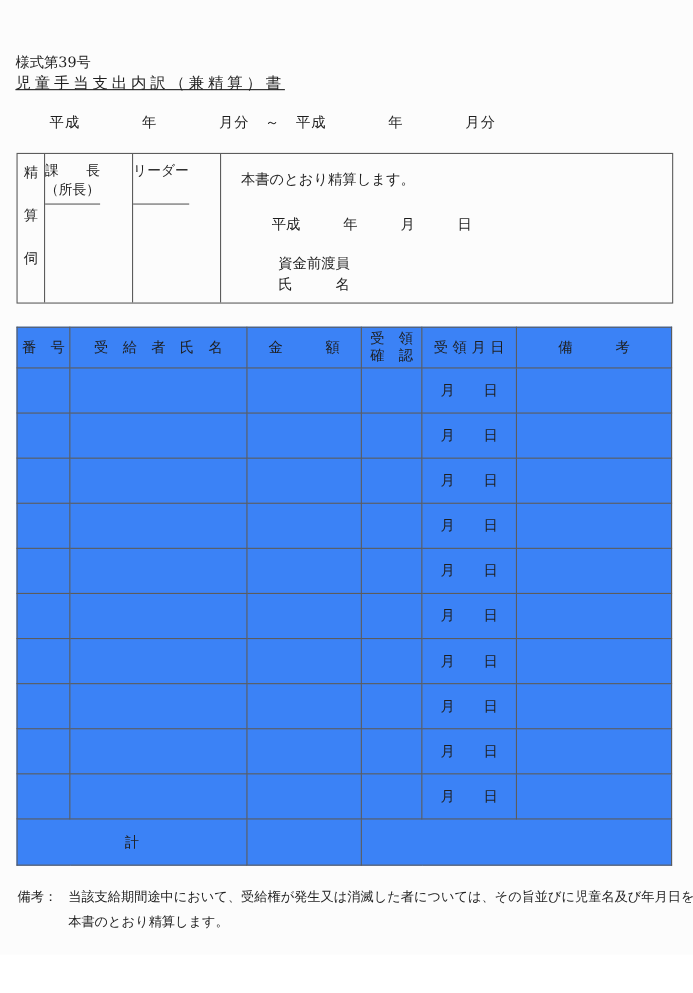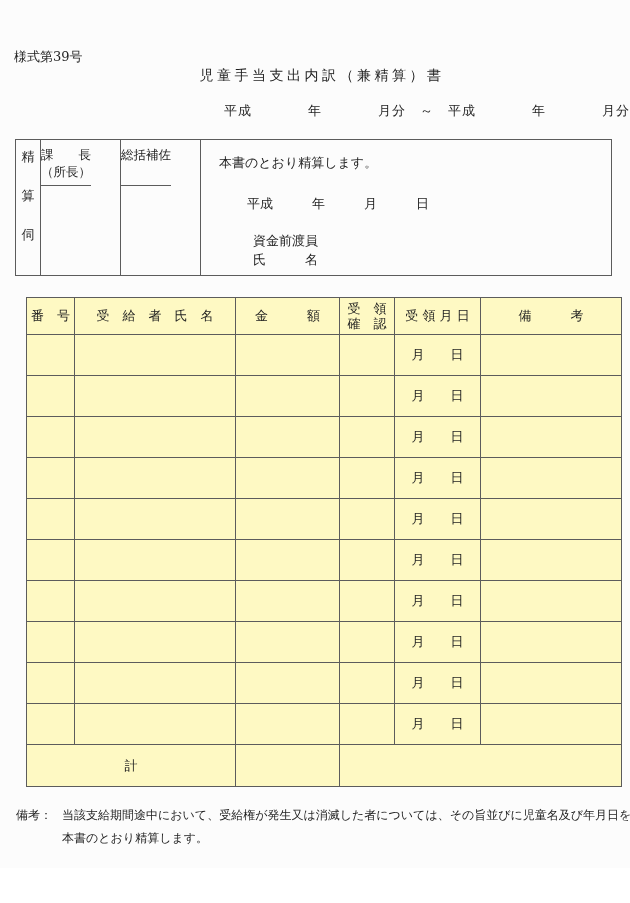--- a/index.html
+++ b/index.html
@@ -2,44 +2,44 @@
 <html><head>
 <meta charset="utf-8">
 <style>
   html,body { margin:0; padding:0; background:#ffffff; }
   .page {
     position:relative; width:630px; height:868px; background:#fcfcfc;
     font-family:"DejaVu Serif","Liberation Serif",serif;
     color:#1e1e1e; overflow:hidden;
   }
   .form-number { position:absolute; left:14px; top:48px; font-size:13px; }
-  .doc-title   { position:absolute; left:14px; right:0; top:67px; text-align:center;
-                 font-size:14px; letter-spacing:3.5px; }
-  .period-line { position:absolute; left:45px; right:0; top:102px; text-align:right;
+  .doc-title   { position:absolute; left:14px; right:0; top:67px; text-align:left;
+                 font-size:14px; letter-spacing:3.5px;text-decoration:underline; }
+  .period-line { position:absolute; left:45px; right:0; top:102px; text-align:left;
                  font-size:13px; letter-spacing:1px; white-space:nowrap; }
 
   
   .appr { position:absolute; left:15px; top:139px; width:597px; height:137px;
           border:1px solid #5c5c5c; display:flex; box-sizing:border-box; background:#fcfcfc; }
   .appr-side { width:25px; border-right:1px solid #5c5c5c; box-sizing:border-box;
                display:flex; flex-direction:column; align-items:center;
                padding-top:8px; gap:21px; font-size:13px; }
   .appr-col { width:80px; border-right:1px solid #5c5c5c; box-sizing:border-box;
               display:flex; flex-direction:row; }
   .appr-col .hd { height:46px; border-bottom:1px solid #5c5c5c; box-sizing:border-box;
                   text-align:center; font-size:12.5px; padding-top:6px; line-height:17px; }
   .appr-col .bx { flex:1; }
   .appr-right { flex:1; position:relative; font-size:13px; }
   .appr-statement { position:absolute; left:18px; top:14px; }
   .appr-date      { position:absolute; left:46px; top:55px; }
   .appr-officer   { position:absolute; left:52px; top:91px; line-height:19px; }
 
   
-  .main-table { position:absolute; left:26px; top:297px; border-collapse:collapse;
-                table-layout:fixed; background:#fef9c3; }
+  .main-table { position:absolute; left:15px; top:297px; border-collapse:collapse;
+                table-layout:fixed; background:#3b82f6; }
   .main-table th, .main-table td {
     border:1px solid #5c5c5c; font-weight:normal; font-size:13px;
     padding:0; text-align:center; vertical-align:middle; overflow:hidden;
   }
   tr.hdr   { height:37px; }
   tr.data  { height:41px; }
   tr.total { height:42px; }
   .rc-head { font-size:12px; line-height:15px; }
 
   
@@ -65,21 +65,21 @@
     </div>
     <div class="appr-col">
       <div class="hd">
         <div>課　　長</div>
         <div>（所長）</div>
       </div>
       <div class="bx"></div>
     </div>
     <div class="appr-col">
       <div class="hd">
-        <div>総括補佐</div>
+        <div>リーダー</div>
         <div></div>
       </div>
       <div class="bx"></div>
     </div>
     <div class="appr-right">
       <div class="appr-statement">本書のとおり精算します。</div>
       <div class="appr-date">平成　　　年　　　月　　　日</div>
       <div class="appr-officer">
         <div>資金前渡員</div>
         <div>氏　　　名</div>

